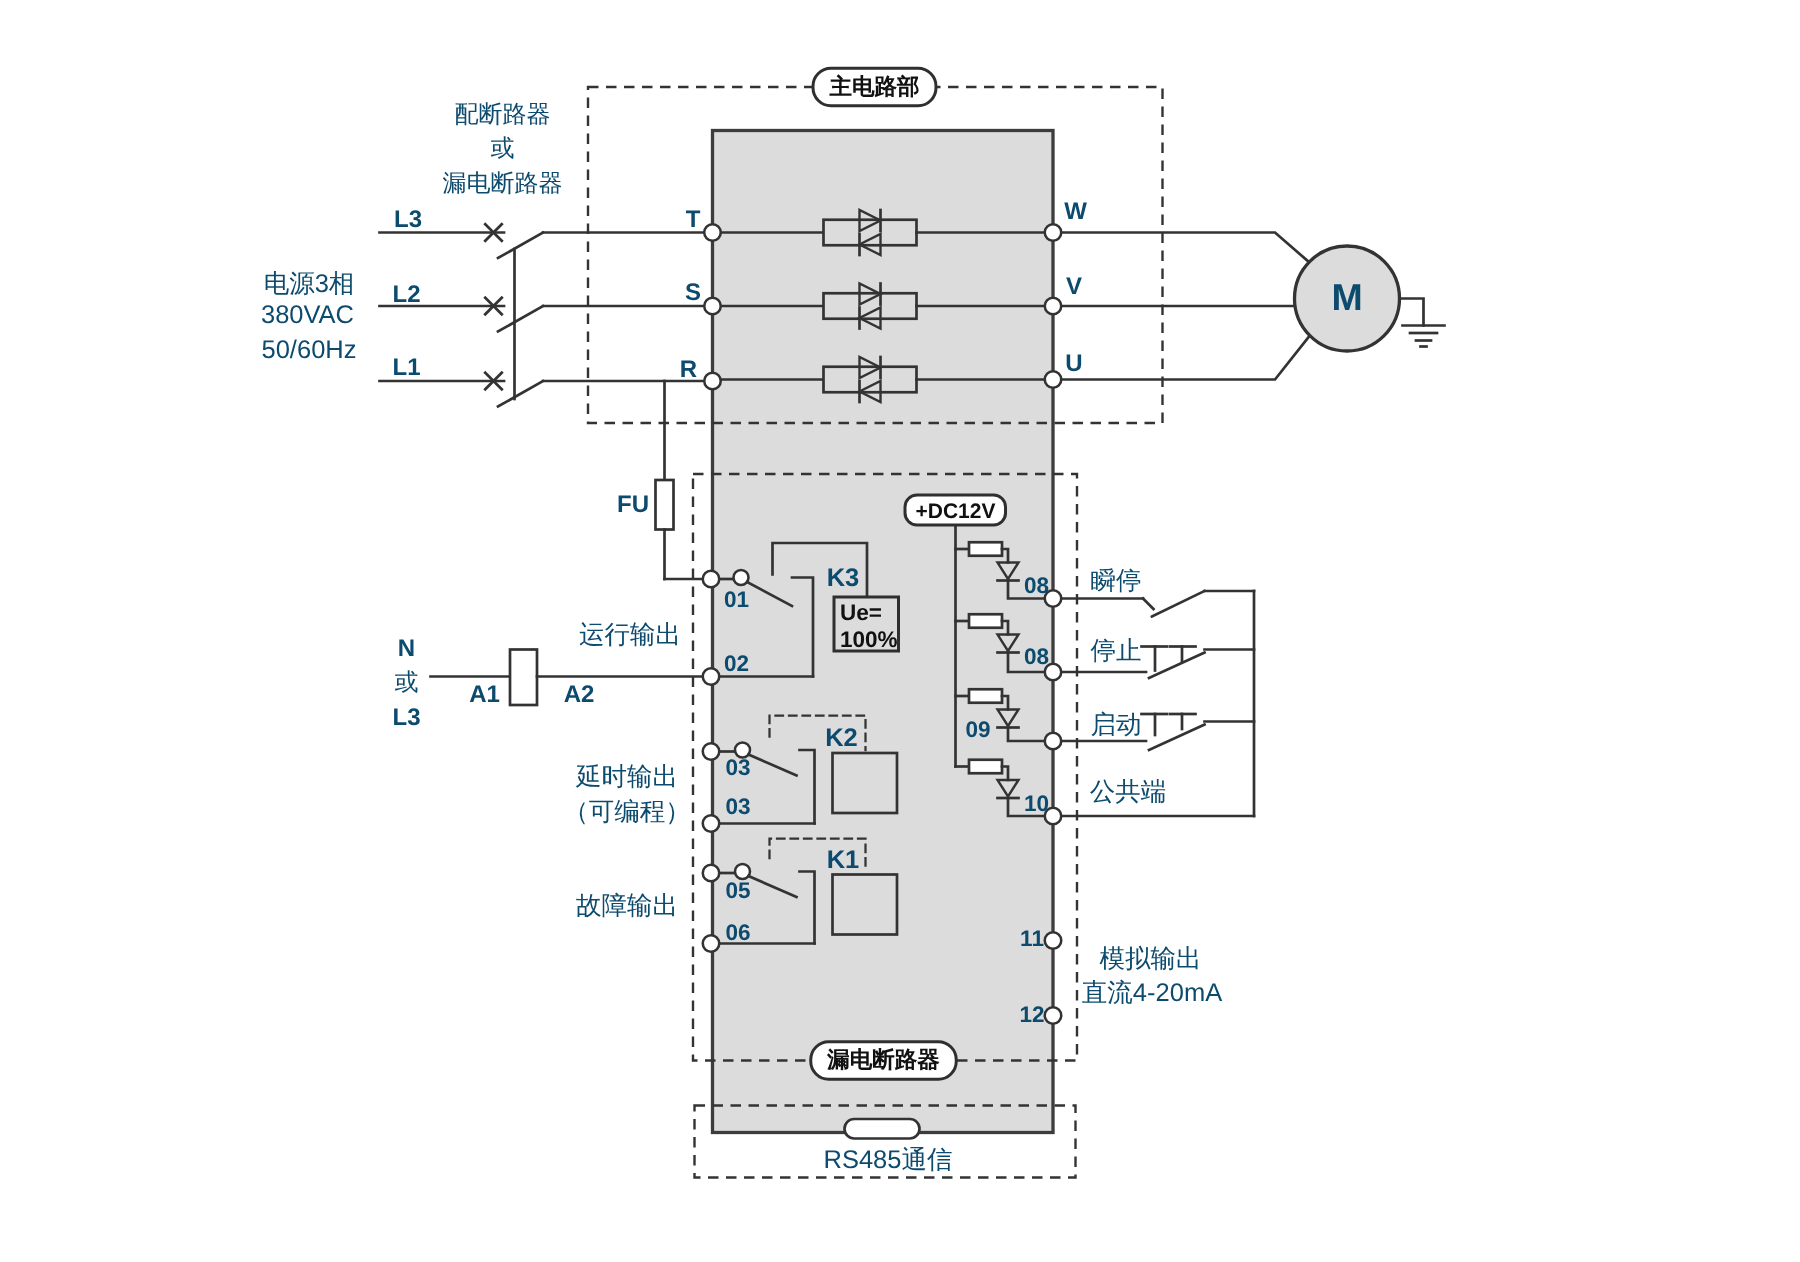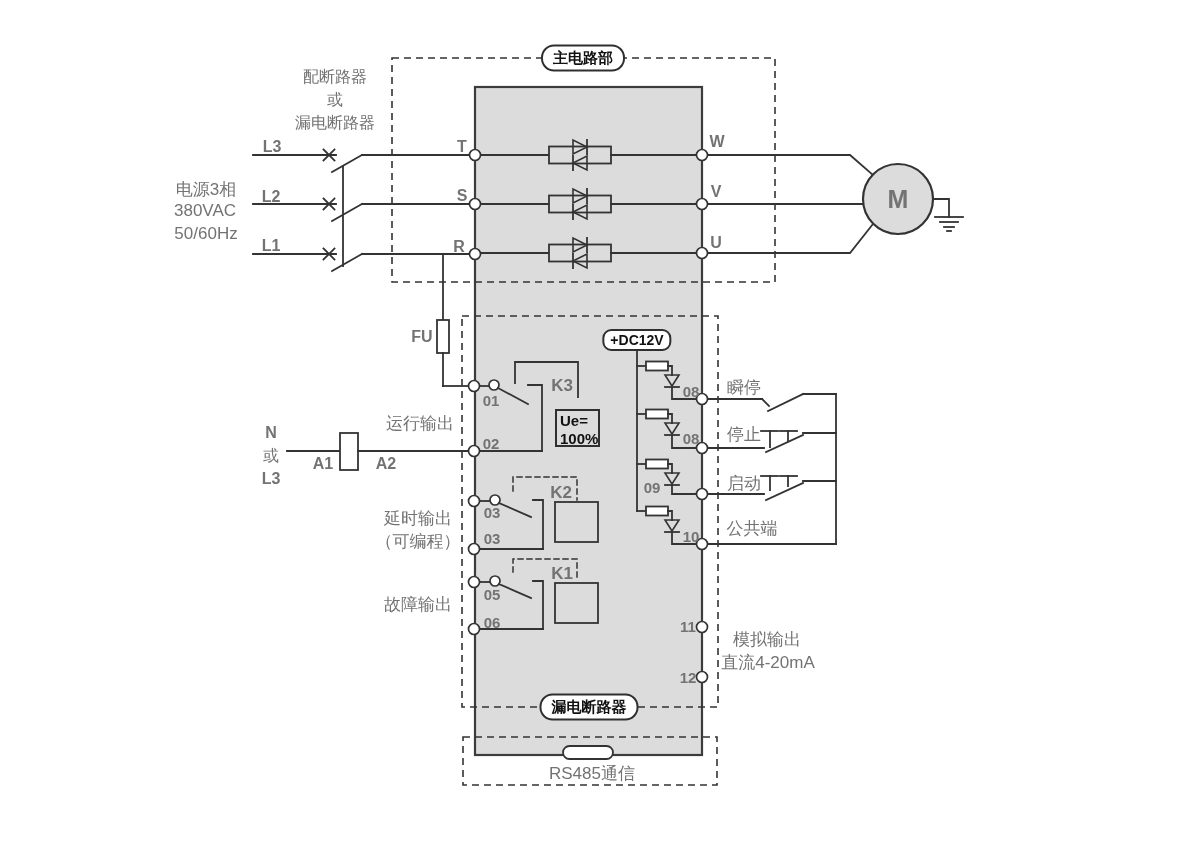--- a/index.html
+++ b/index.html
@@ -8,33 +8,33 @@
   svg{position:absolute;left:0;top:0;}
   svg line, svg path, svg polyline{stroke:#333;stroke-width:1.8;fill:none;stroke-linecap:square;}
   svg .dashedbox{stroke:#333;stroke-width:1.6;fill:none;stroke-dasharray:7 5;}
   svg .dashlink{stroke:#333;stroke-width:1.5;fill:none;stroke-dasharray:5 4;}
   svg .graybox{fill:#dcdcdc;stroke:#3c3c3c;stroke-width:2.2;}
   svg .module{fill:#dcdcdc;stroke:#333;stroke-width:1.8;}
   svg .whitebox{fill:#ffffff;stroke:#333;stroke-width:1.8;}
   svg .coilbox{fill:none;stroke:#333;stroke-width:1.8;}
   svg .term{fill:#ffffff;stroke:#333;stroke-width:1.7;}
   svg .tri{fill:none;stroke:#333;stroke-width:1.6;}
-  .lbl{position:absolute;transform:translate(-50%,-50%);color:#737373;white-space:nowrap;line-height:1;}
+  .lbl{position:absolute;transform:translate(-50%,-50%);color:#0c4a6e;white-space:nowrap;line-height:1;}
   .zh{font-size:16px;}
   .zh17{font-size:17px;}
   .letter{font-size:16px;font-weight:bold;}
   .num{font-size:15px;font-weight:bold;}
   .klbl{font-size:17px;font-weight:bold;}
   .mlbl{font-size:25px;font-weight:bold;}
   .cap{position:absolute;transform:translate(-50%,-50%);background:#fff;border:2px solid #2f2f2f;
        border-radius:13px;display:flex;align-items:flex-start;justify-content:center;
        font-size:15px;font-weight:bold;padding:2px 10px;white-space:nowrap;color:#111;}
   .capsm{font-size:14px;padding:1px 6px;border-radius:9px;}
   .uebox{position:absolute;border:2px solid #2f2f2f;background:transparent;color:#111;
-         font-size:15px;font-weight:bold;line-height:18px;padding:1px 0 0 3px;box-sizing:border-box;margin-top:12px;}
+         font-size:15px;font-weight:bold;line-height:18px;padding:1px 0 0 3px;box-sizing:border-box;}
 </style>
 </head>
 <body>
 
 <div id="stage">
 
 <svg width="1200" height="841" viewBox="0 0 1200 841">
 
   <g>
     <rect class="graybox" x="475" y="87" width="227" height="668"></rect>

